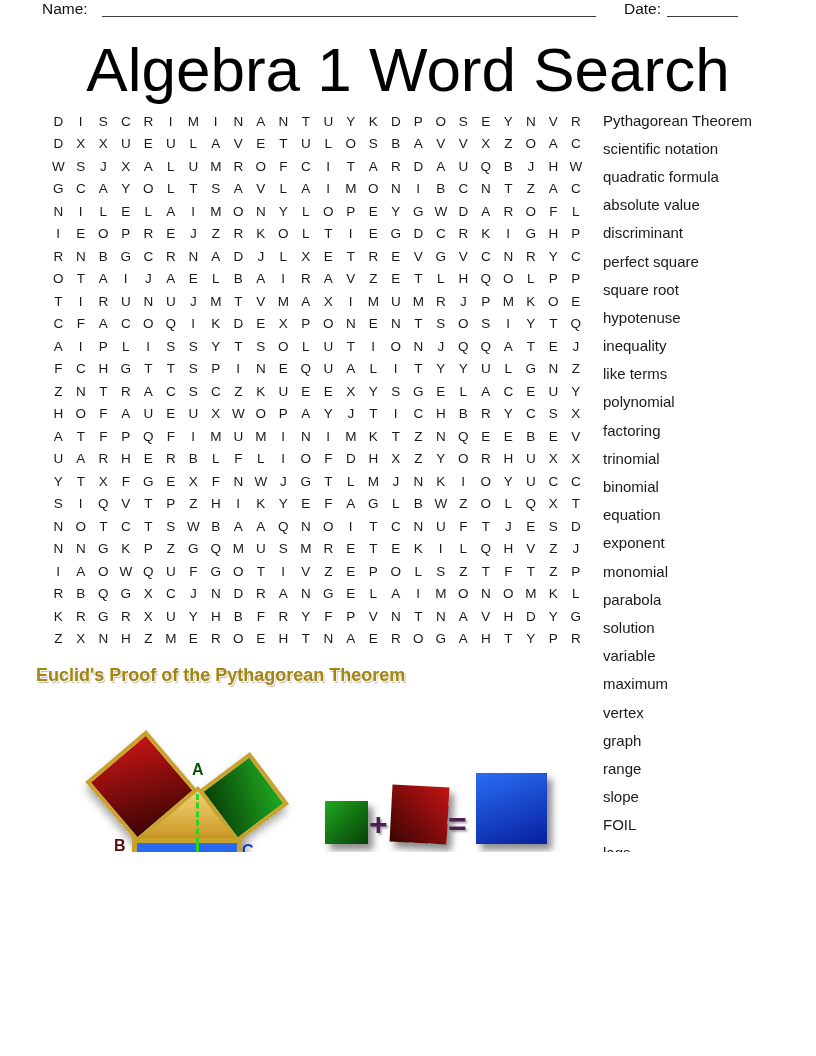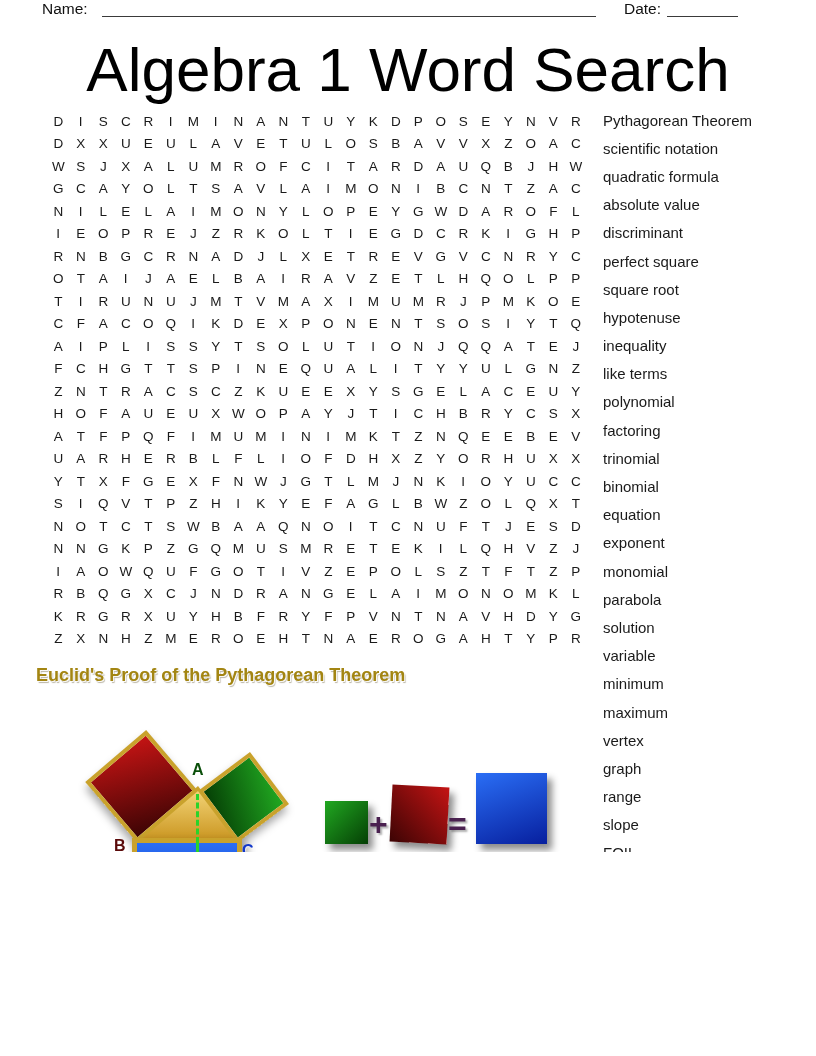--- a/index.html
+++ b/index.html
@@ -695,21 +695,20 @@
       <li>polynomial</li>
       <li>factoring</li>
       <li>trinomial</li>
       <li>binomial</li>
       <li>equation</li>
       <li>exponent</li>
       <li>monomial</li>
       <li>parabola</li>
       <li>solution</li>
       <li>variable</li>
-      <li>minimum</li>
       <li>maximum</li>
       <li>vertex</li>
       <li>graph</li>
       <li>range</li>
       <li>slope</li>
       <li>FOIL</li>
       <li>legs</li>
     </ul>
 
   <div class="caption">Euclid's Proof of the Pythagorean Theorem</div>

